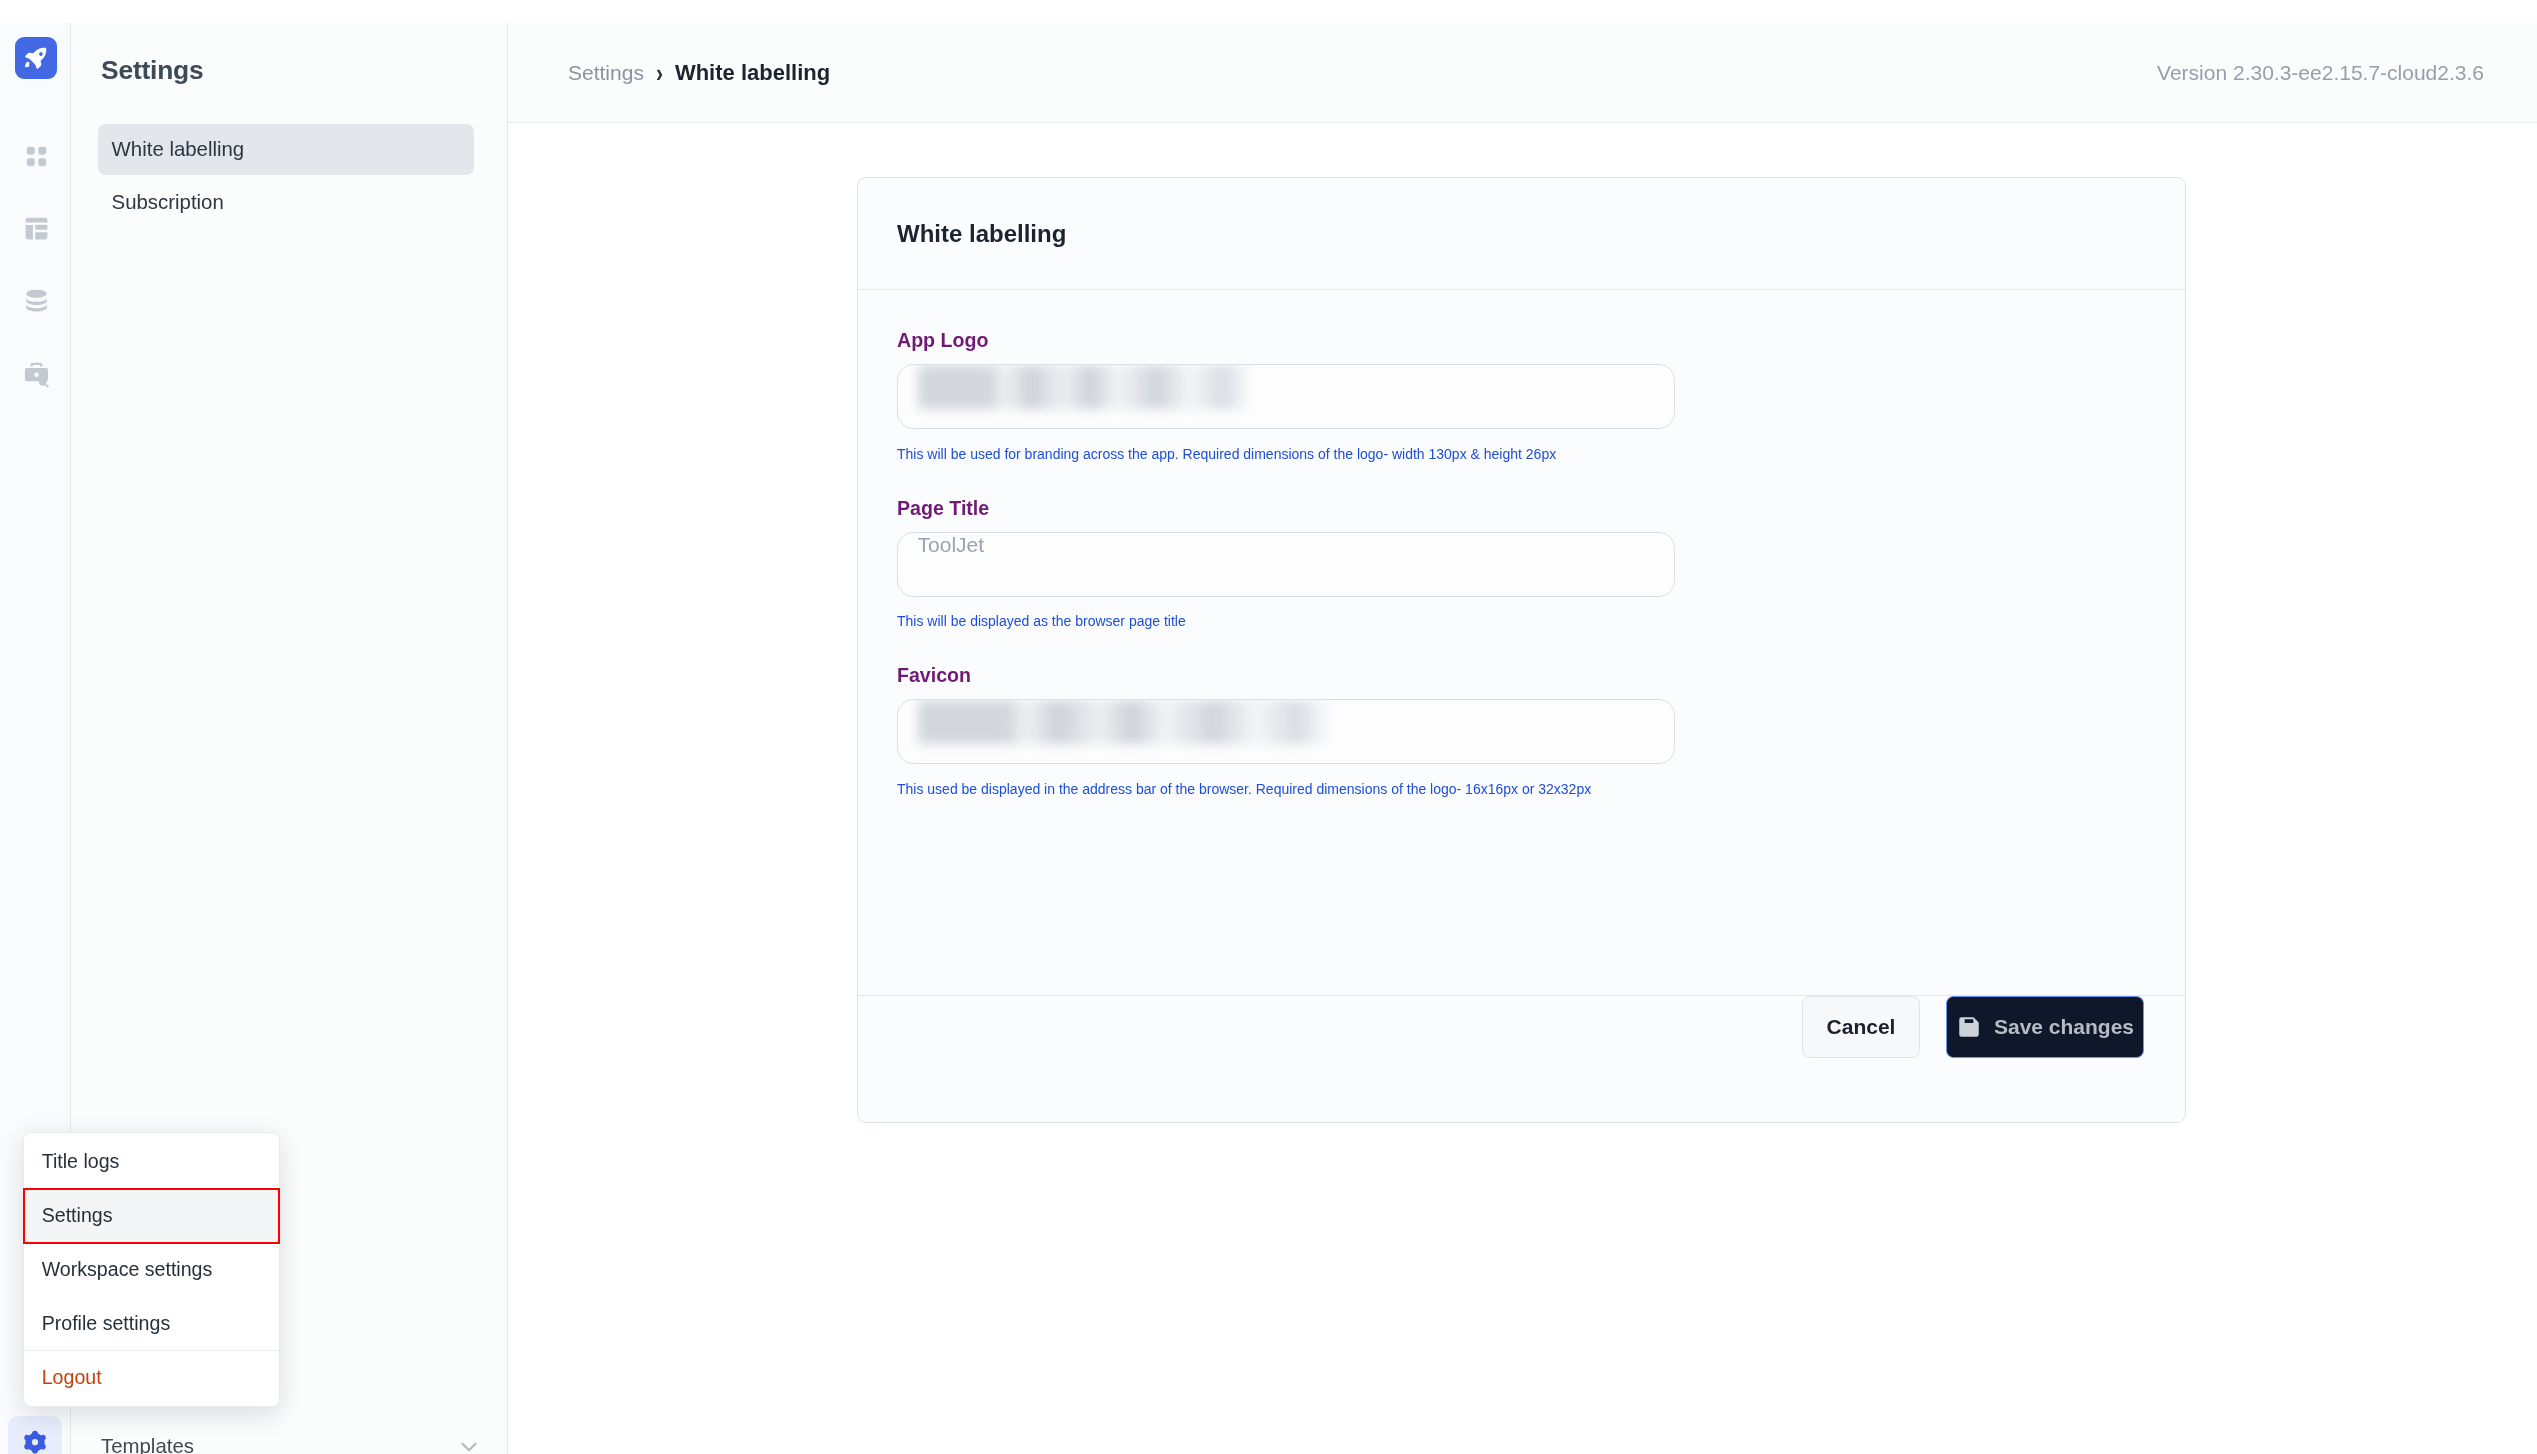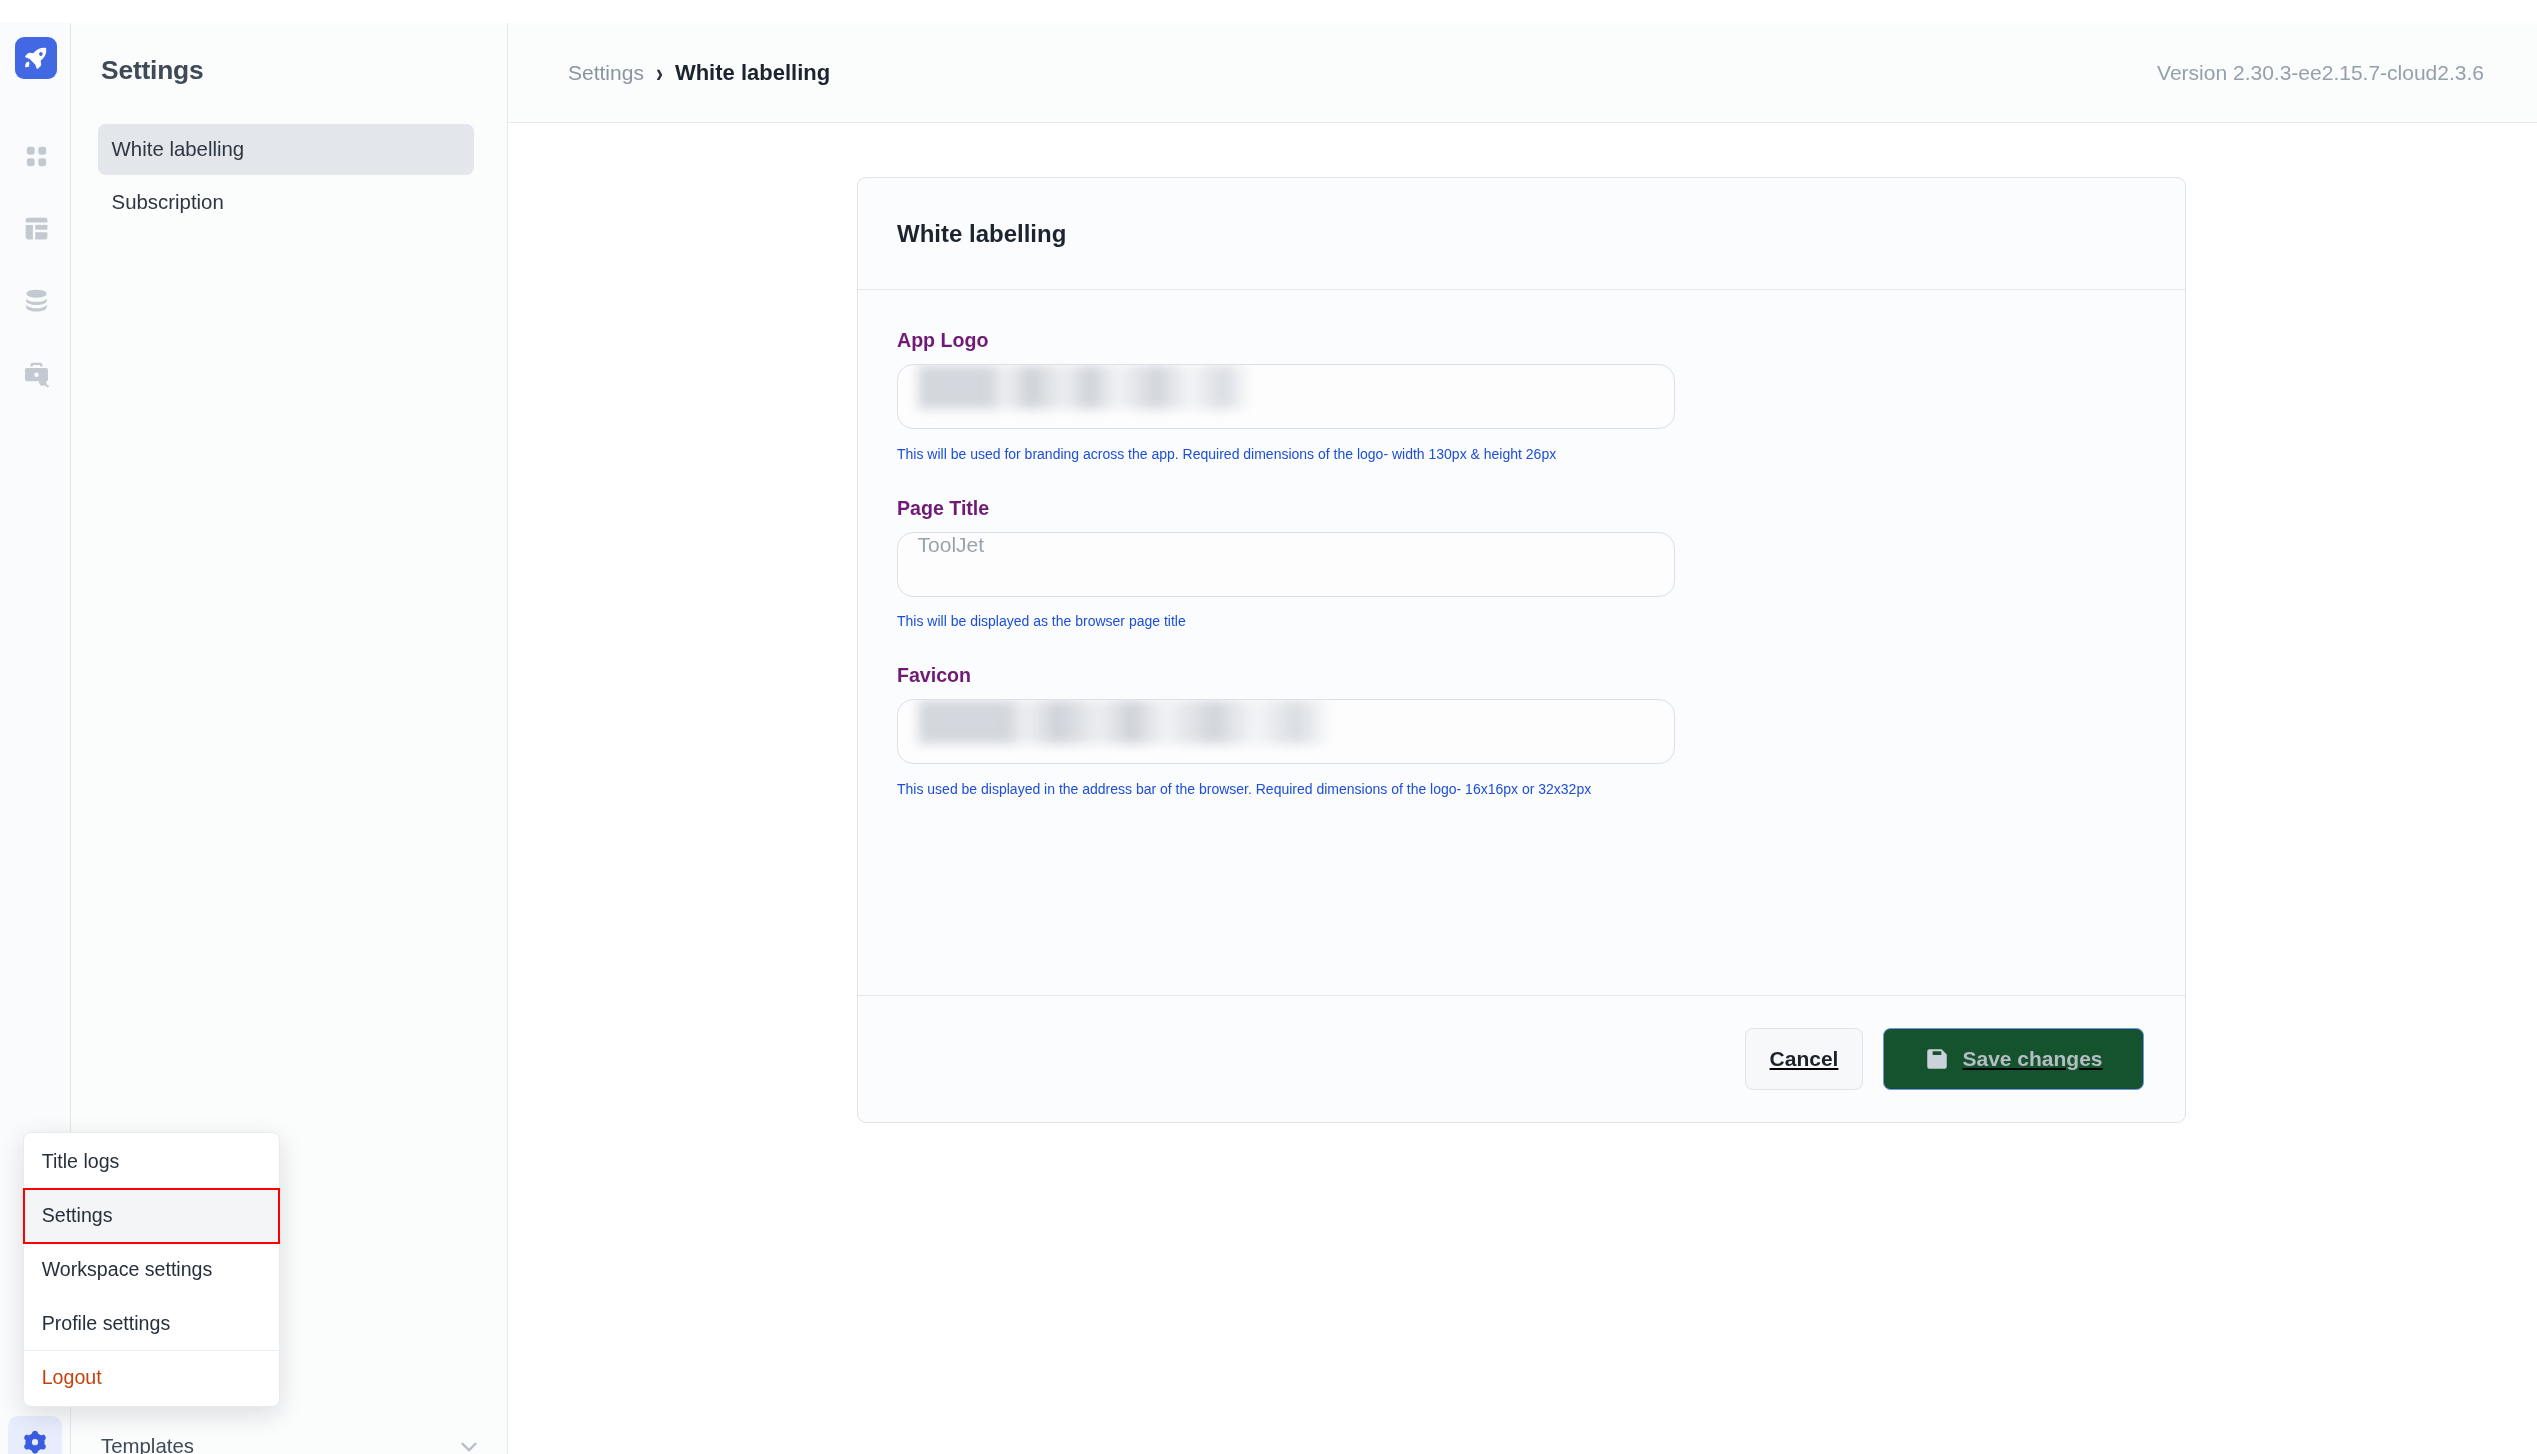--- a/index.html
+++ b/index.html
@@ -225,46 +225,45 @@
   }
   .gap-after { margin-bottom: 35px; }
 
   .card-footer {
     position: absolute;
     left: 0; bottom: 0;
     width: 100%;
     height: 127px;
     border-top: 1.5px solid #e4e8ec;
     display: flex;
-    align-items: center;
+    align-items: flex-start;
     justify-content: flex-end;
     padding-right: 41px;
-    gap: 20px;
-    text-decoration: underline;
+    gap: 26px;
   }
   .btn {
     height: 62px;
     border-radius: 7.6px;
     font-size: 21px;
     display: flex;
     align-items: center;
     justify-content: center;
     cursor: pointer;
     font-family: "Liberation Sans", sans-serif;
   }
   .btn-cancel {
     width: 118px;
     background: #f7f8f9;
     border: 1.5px solid #dfe3e8;
     color: #1b222c;
     font-weight: 600;
   }
   .btn-save {
-    width: 261px;
-    background: #14532d;
+    width: 198px;
+    background: #0f172a;
     border: 1.5px solid #6a94f0;
     color: #b6bcc4;
     font-weight: 600;
     gap: 12px;
     cursor: default;
   }
   .btn-save svg { width: 26px; height: 26px; display: block; }
 
   
   .popup {

